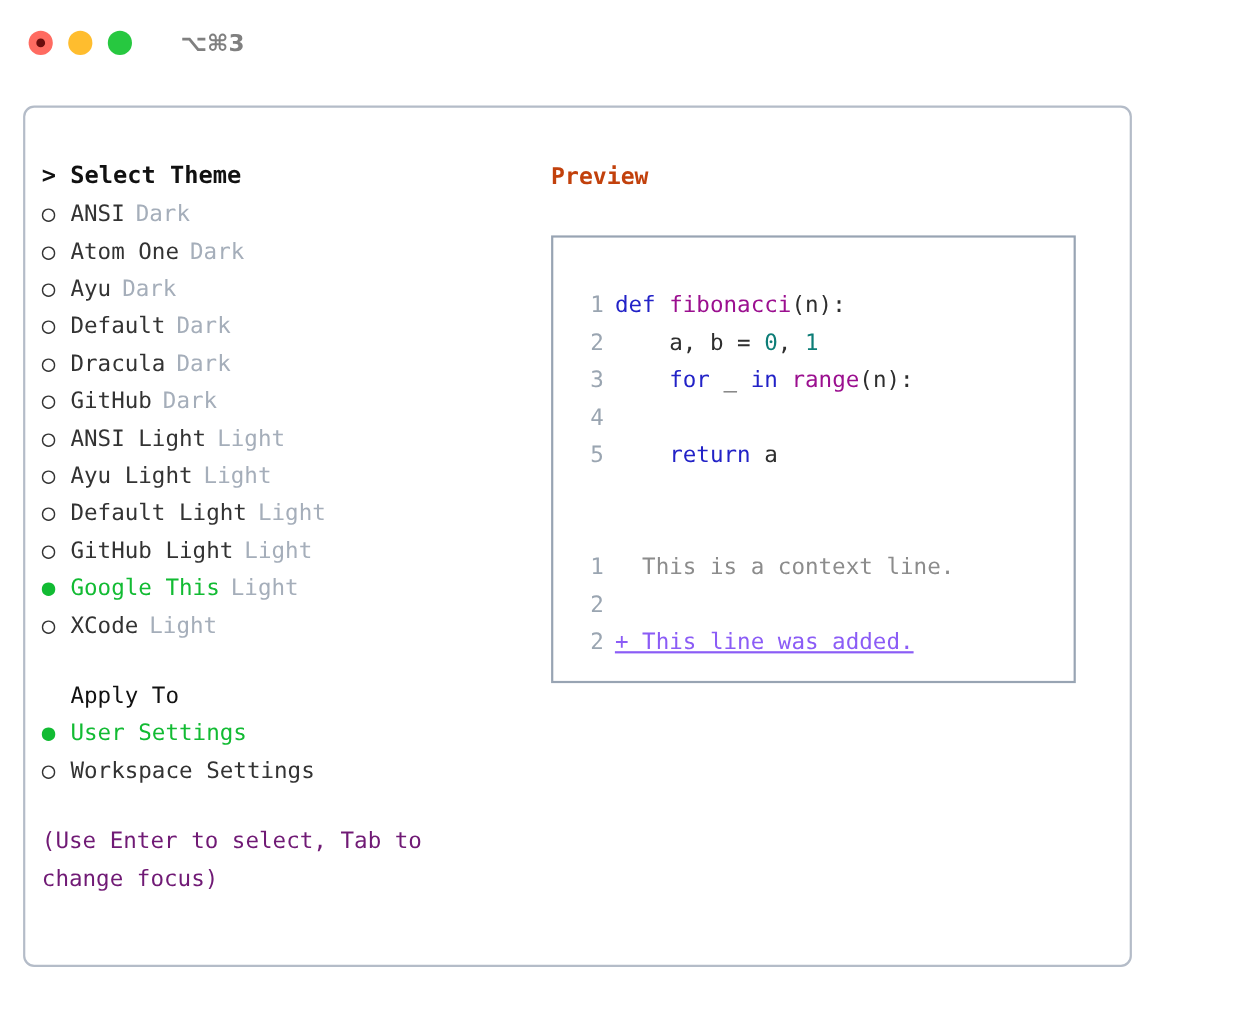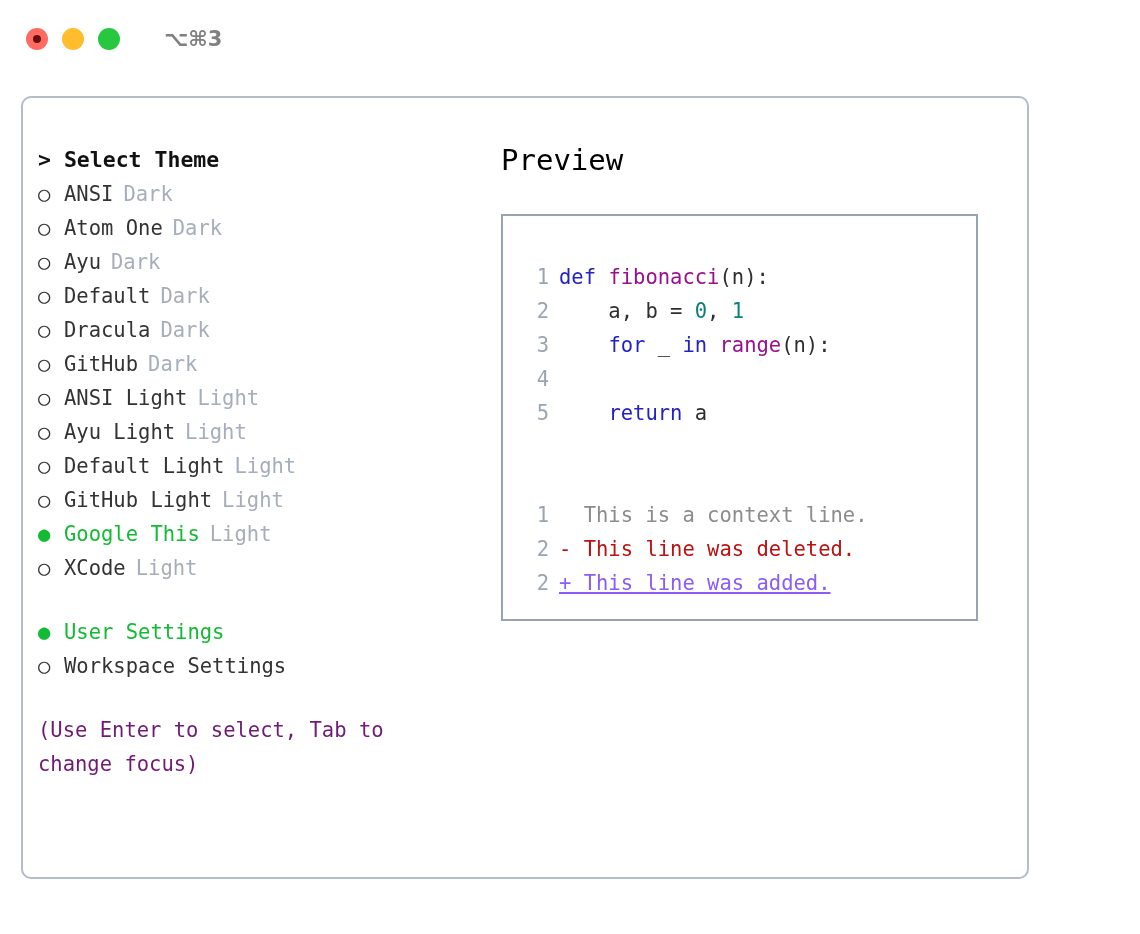--- a/index.html
+++ b/index.html
@@ -132,23 +132,23 @@
   .spacer-30 { height: 30px; }
 
   
   .right-col {
     position: absolute;
     left: 478px;
     top: 45px;
     width: 500px;
   }
   .preview-title {
-    font-size: 29px;
-    font-weight: 400;
-    color: #000000;
+    font-size: 21px;
+    font-weight: 700;
+    color: #c2410c;
     line-height: 34px;
   }
   .code-panel {
     margin-top: 37px;
     width: 477px;
     height: 407px;
     border: 2px solid #98a4b3;
     box-sizing: border-box;
     background: #ffffff;
     padding: 44px 0 0 12px;
@@ -207,20 +207,21 @@
           <div class="opt-row"><span class="marker">○</span><span class="opt-name">ANSI Light</span><span class="opt-cat">Light</span></div>
           <div class="opt-row"><span class="marker">○</span><span class="opt-name">Ayu Light</span><span class="opt-cat">Light</span></div>
           <div class="opt-row"><span class="marker">○</span><span class="opt-name">Default Light</span><span class="opt-cat">Light</span></div>
           <div class="opt-row"><span class="marker">○</span><span class="opt-name">GitHub Light</span><span class="opt-cat">Light</span></div>
           <div class="opt-row selected"><span class="marker on">●</span><span class="opt-name">Google This</span><span class="opt-cat">Light</span></div>
           <div class="opt-row"><span class="marker">○</span><span class="opt-name">XCode</span><span class="opt-cat">Light</span></div>
         </div>
 
       <div class="spacer-30"></div>
 
+      <div class="apply-header">Apply To</div>
 
       <div id="apply-list">
           <div class="opt-row selected"><span class="marker on">●</span><span class="opt-name">User Settings</span></div>
           <div class="opt-row"><span class="marker">○</span><span class="opt-name">Workspace Settings</span></div>
         </div>
 
       <div class="hint">(Use Enter to select, Tab to change focus)</div>
     </div>
 
     <div class="right-col">
@@ -231,20 +232,20 @@
             <div class="code-line"><span class="lineno">1</span><span><span class="kw">def</span><span class="code-text"> </span><span class="fn">fibonacci</span><span class="punc">(n):</span></span></div>
             <div class="code-line"><span class="lineno">2</span><span><span class="code-text">    a, b = </span><span class="num">0</span><span class="code-text">, </span><span class="num">1</span></span></div>
             <div class="code-line"><span class="lineno">3</span><span><span class="code-text">    </span><span class="kw">for</span><span class="code-text"> _ </span><span class="kw">in</span><span class="code-text"> </span><span class="fn">range</span><span class="punc">(n):</span></span></div>
             <div class="code-line"><span class="lineno">4</span></div>
             <div class="code-line"><span class="lineno">5</span><span><span class="code-text">    </span><span class="kw">return</span><span class="code-text"> a</span></span></div>
           </div>
         <div class="blank-line"></div>
         <div class="blank-line"></div>
         <div id="diff-block">
             <div class="code-line"><span class="lineno">1</span><span class="d-ctx">  This is a context line.</span></div>
-            <div class="code-line"><span class="lineno">2</span><span class="d-del">- This line was deleted.</span></div>
+            <div class="code-line"><span class="lineno">2</span></div>
             <div class="code-line"><span class="lineno">2</span><span class="d-add">+ This line was added.</span></div>
           </div>
       </div>
     </div>
 
   </div>
 </div>
 
 </body></html>

